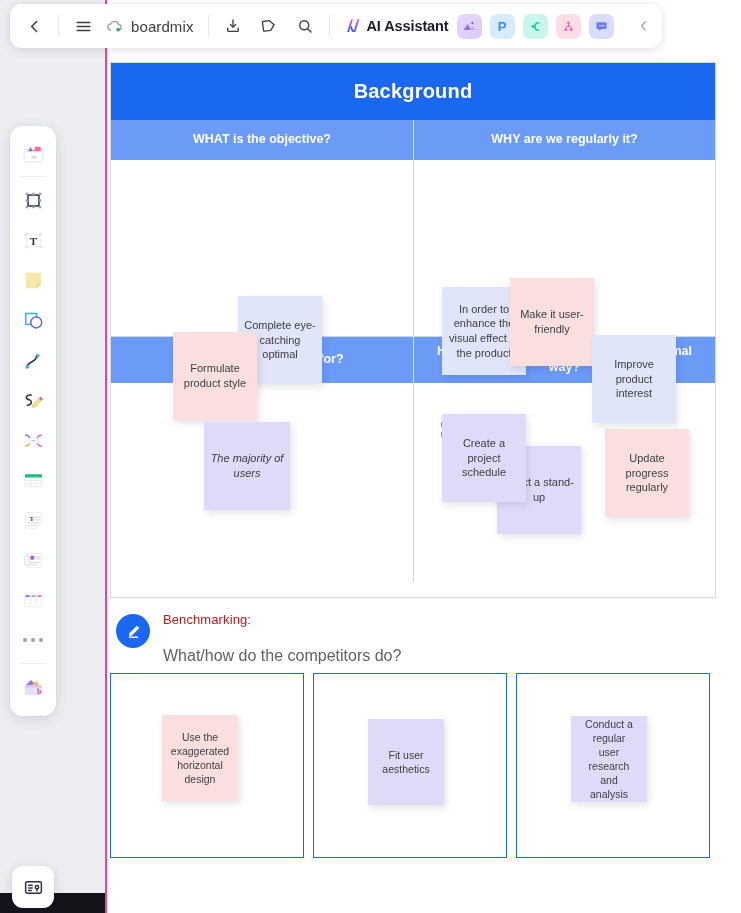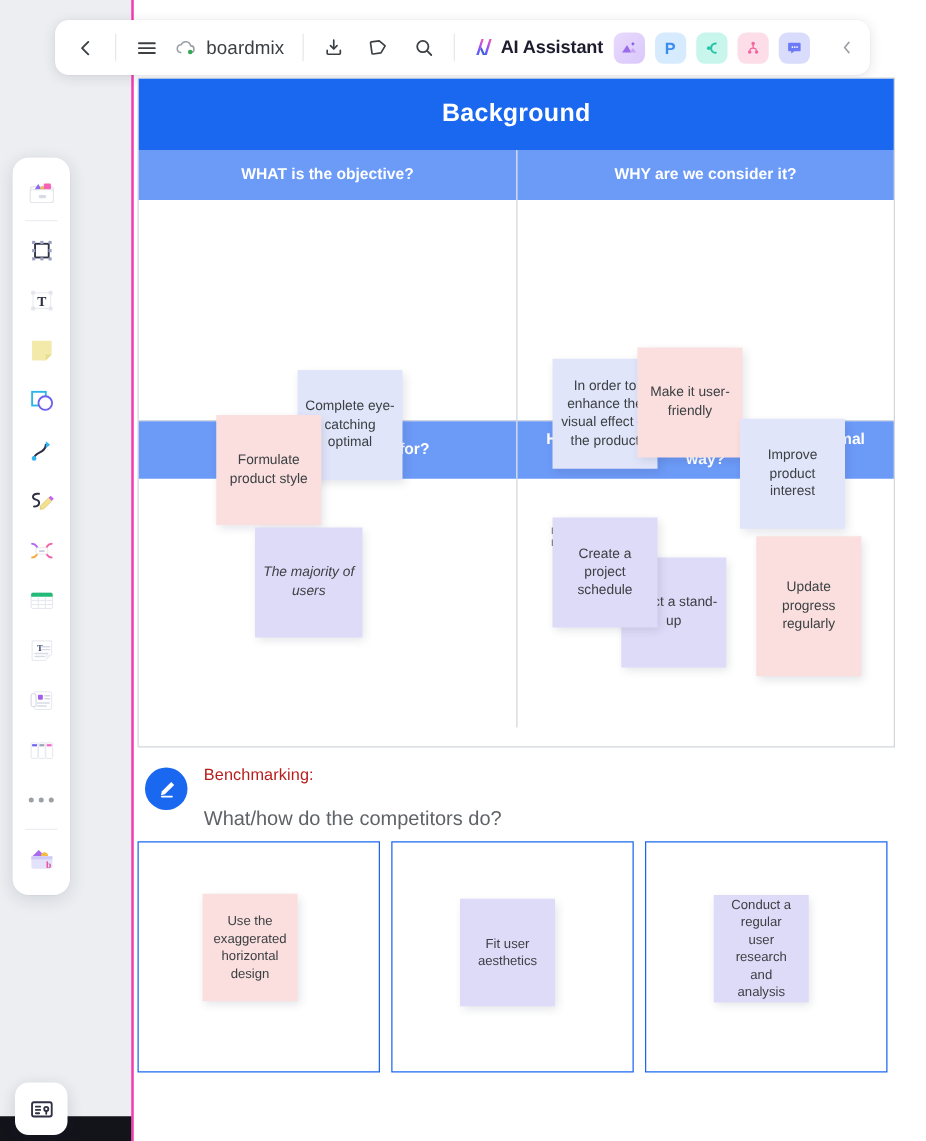--- a/index.html
+++ b/index.html
@@ -20,24 +20,24 @@
     position: absolute; left: 105px; top: 0; width: 2px; height: 913px;
     background: #f23bb0;
   }
   .rail-bottom-dark {
     position: absolute; left: 0; top: 893px; width: 105px; height: 20px;
     background: #13131a;
   }
 
   
   .topbar {
-    position: absolute; left: 10px; top: 16px; width: 652px; height: 44px;
+    position: absolute; left: 10px; top: 4px; width: 652px; height: 44px;
     background: #ffffff; border-radius: 11px;
     box-shadow: 0 2px 10px rgba(30,40,70,.13), 0 0 0 .5px rgba(0,0,0,.03);
-    display: flex; align-items: center; padding: 0 6px; gap: 0; margin-left: 34px;
+    display: flex; align-items: center; padding: 0 6px; gap: 0;
   }
   .tb-btn {
     width: 36px; height: 36px; border-radius: 8px;
     display: flex; align-items: center; justify-content: center;
     color: #3c4043; flex: 0 0 auto;
   }
   .tb-sep { width: 1px; height: 22px; background: #e6e8ec; margin: 0 6px; flex:0 0 auto; }
   .tb-brand { display:flex; align-items:center; gap:7px; padding: 0 8px 0 4px; flex:0 0 auto;}
   .tb-brand-text { font-size: 15px; color: #3c4043; letter-spacing: .1px; }
   .ai-assist { display:flex; align-items:center; gap:5px; padding: 0 8px; flex:0 0 auto;}
@@ -406,21 +406,21 @@
       <path d="M16 13.6v2.4"></path>
     </svg>
   </div>
 
   <div class="matrix">
 
     <div class="m-title">Background</div>
 
     <div class="m-row-head">
       <div class="m-head-cell">WHAT is the objective?</div>
-      <div class="m-head-cell">WHY are we consider it?</div>
+      <div class="m-head-cell">WHY are we regularly it?</div>
     </div>
 
     <div class="m-body r1">
       <div class="m-cell">
         <div class="note n-blue" style="left:127px;top:136px;width:84px;height:88px;">Complete eye-catching optimal</div>
         <div class="note n-pink" style="left:62px;top:172px;width:84px;height:88px;">Formulate product style</div>
       </div>
       <div class="m-cell">
         <div class="note n-blue" style="left:28px;top:127px;width:84px;height:88px;">In order to enhance the visual effect of the product</div>
         <div class="note n-pink" style="left:96px;top:118px;width:84px;height:88px;">Make it user-friendly</div>
@@ -435,21 +435,21 @@
       <div class="m-head-cell">HOW does the solution work in the optimal way?</div>
     </div>
 
     <div class="m-body r2">
       <div class="m-cell">
         <div class="note n-purple" style="left:93px;top:39px;width:86px;height:88px;font-style:italic;">The majority of users</div>
       </div>
       <div class="m-cell">
         <div class="note n-purple" style="left:83px;top:63px;width:84px;height:88px;">nduct a stand-up</div>
         <div class="note n-purple" style="left:28px;top:31px;width:84px;height:88px;">Create a project schedule</div>
-        <div class="note n-pink" style="left:191px;top:46px;width:84px;height:112px;">Update progress regularly</div>
+        <div class="note n-pink" style="left:191px;top:46px;width:84px;height:88px;">Update progress regularly</div>
       </div>
     </div>
   </div>
 
   <div class="bench">
     <div class="bench-ic">
       <svg width="19" height="19" viewBox="0 0 24 24">
         <path d="M16.4 4.6 l3 3 -9.4 9.4 -4 1 1-4z" fill="#ffffff"></path>
         <rect x="6" y="18.4" width="12" height="1.7" rx=".85" fill="#ffffff"></rect>
       </svg>

